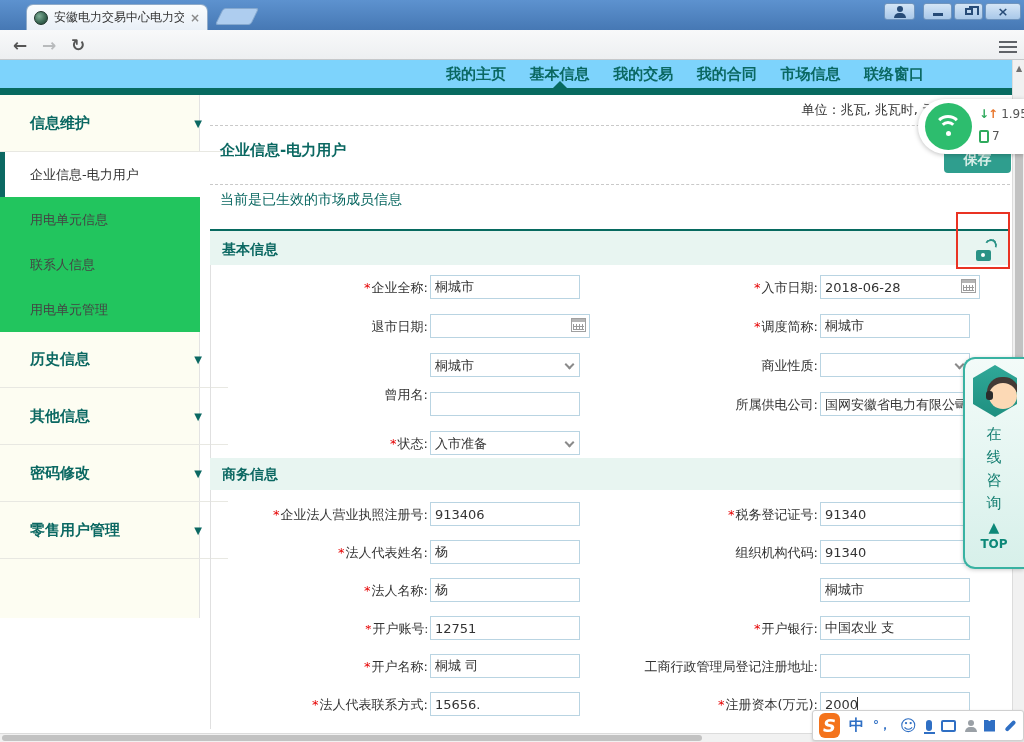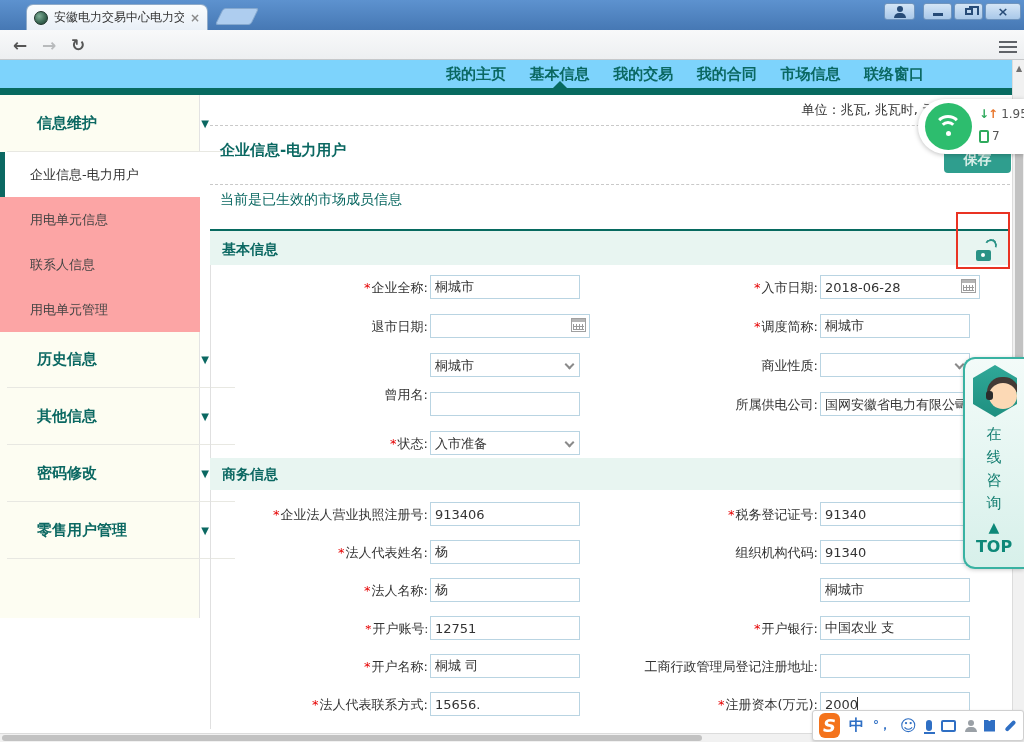--- a/index.html
+++ b/index.html
@@ -33,25 +33,25 @@
 
   
   .navbar { left:0; top:60px; width:1024px; height:28px; background:#7dd3fc; }
   .nav-items { position:absolute; left:446px; top:0; width:478px; height:28px; display:flex; justify-content:space-between; align-items:center; }
   .nav-item { font-size:15px; font-weight:bold; color:#0b6862; white-space:nowrap; cursor:pointer; }
   .teal-bar { left:0; top:88px; width:1012px; height:7px; background:#076a60; }
   .nav-arrow { left:553px; top:81px; width:0; height:0; border-left:7px solid transparent; border-right:7px solid transparent; border-bottom:7px solid #076a60; }
 
   
   .sidebar { left:0; top:95px; width:200px; height:523px; background:#fdfdf2; border-right:1px solid #e3e3e3; }
-  .side-header { position:absolute; left:7px; width:228px; height:56px; display:flex; align-items:center; cursor:pointer; border-bottom:1px solid #e8e8e2; }
+  .side-header { position:absolute; left:0; width:228px; height:56px; display:flex; align-items:center; cursor:pointer; border-bottom:1px solid #e8e8e2; }
   .side-header .t { margin-left:30px; font-size:15px; font-weight:bold; color:#0b6862; }
   .side-header .c { position:absolute; right:26px; font-size:10px; color:#0b6862; }
   .submenu { position:absolute; left:0; top:57px; width:200px; }
-  .sub-item { width:200px; height:45px; background:#fca5a5; display:flex; align-items:center; font-size:13px; color:#444; cursor:pointer; }
+  .sub-item { width:200px; height:45px; background:#22c55e; display:flex; align-items:center; font-size:13px; color:#444; cursor:pointer; }
   .sub-item span { margin-left:30px; }
   .sub-item.active { background:#fff; border-left:5px solid #0b6862; color:#333; }
   .sub-item.active span { margin-left:25px; }
 
   
   .dashed { border-top:1px dashed #c9c9c9; height:0; }
   .units-note { font-size:13px; color:#333; text-align:right; }
   .page-title { font-size:15px; font-weight:bold; color:#0b6862; }
   .status-msg { font-size:14px; color:#0b6862; }
   .section-band { background:#e8f5f1; }
@@ -88,21 +88,21 @@
   .phone-ic { width:10px; height:13px; border:2px solid #2faa5d; border-radius:2px; display:inline-block; }
 
   
   .svc { left:963px; top:357px; width:61px; height:212px; background:linear-gradient(180deg,#f3fbf9,#d7f0ea); border:2px solid #39b2a2; border-right:none; border-radius:12px 0 0 12px; box-shadow:0 1px 4px rgba(0,0,0,.2); z-index:45; cursor:pointer; }
   .svc-hex { position:absolute; left:8px; top:6px; width:44px; height:52px; background:linear-gradient(#2fa898,#1f8f80); clip-path:polygon(50% 0,100% 25%,100% 75%,50% 100%,0 75%,0 25%); }
   .svc-face { position:absolute; left:16px; top:18px; width:28px; height:26px; border-radius:50%; background:#fcd9b5; }
   .svc-hair { position:absolute; left:14px; top:12px; width:32px; height:15px; border-radius:16px 16px 0 0; background:#433a35; }
   .svc-ear { position:absolute; left:13px; top:26px; width:7px; height:9px; border-radius:3px; background:#2b2membr5252; background:#2b2b2b; }
   .svc-chars { position:absolute; left:0; top:64px; width:58px; text-align:center; font-size:15px; color:#127d70; line-height:23px; }
   .svc-top-arrow { position:absolute; left:0; top:160px; width:58px; text-align:center; font-size:14px; color:#0d8878; }
-  .svc-top-label { position:absolute; left:0; top:178px; width:58px; text-align:center; font-size:16px; font-weight:bold; color:#0d8878; }
+  .svc-top-label { position:absolute; left:0; top:178px; width:58px; text-align:center; font-size:12px; font-weight:bold; color:#0d8878; }
 
   
   .ime { left:812px; top:710px; width:212px; height:31px; background:#fff; border:1px solid #d0d0d0; border-radius:3px; box-shadow:0 1px 3px rgba(0,0,0,.15); display:flex; align-items:center; padding:0 6px; gap:9px; z-index:60; }
   .sogou-logo { width:25px; height:25px; background:#f4731c; border-radius:6px; color:#fff; font-size:18px; font-weight:bold; font-style:italic; display:flex; align-items:center; justify-content:center; }
   .ime-g { color:#2f6fc4; font-size:15px; font-weight:bold; cursor:pointer; }
   .mic-ic { width:7px; height:11px; background:#2f6fc4; border-radius:4px; position:relative; cursor:pointer; }
   .mic-ic::after { content:""; position:absolute; left:-2px; bottom:-3px; width:11px; height:2px; background:#2f6fc4; }
   .kbd-ic { width:17px; height:12px; border:2px solid #2f6fc4; border-radius:2px; cursor:pointer; }
   .person-ic { width:12px; height:12px; position:relative; cursor:pointer; }
   .person-ic::before { content:""; position:absolute; left:3px; top:0; width:6px; height:6px; border-radius:50%; background:#9aa0a6; }

